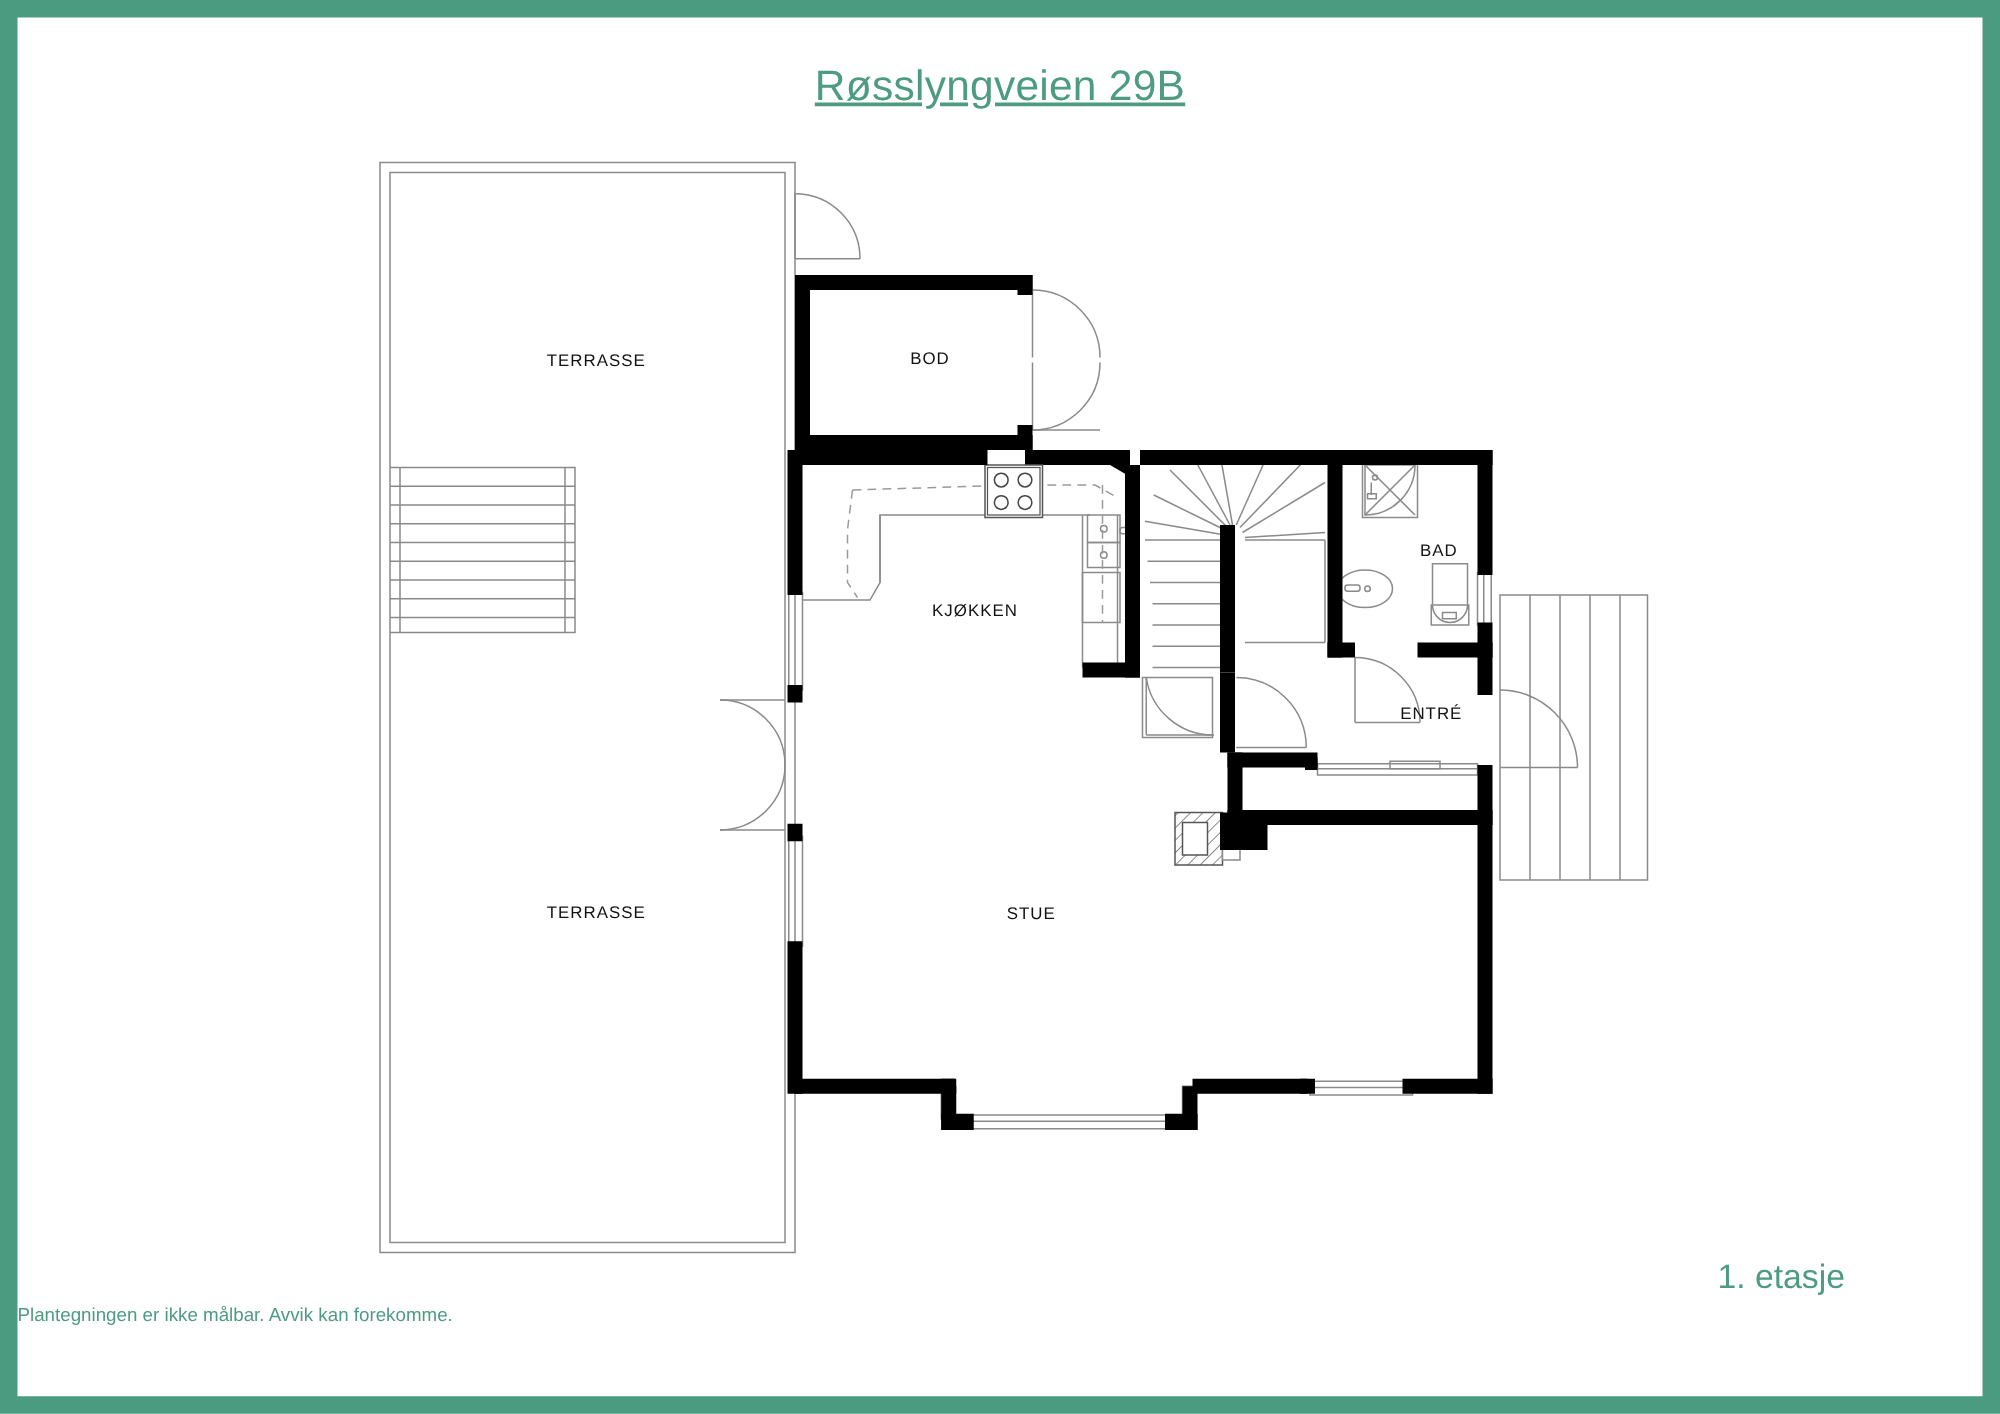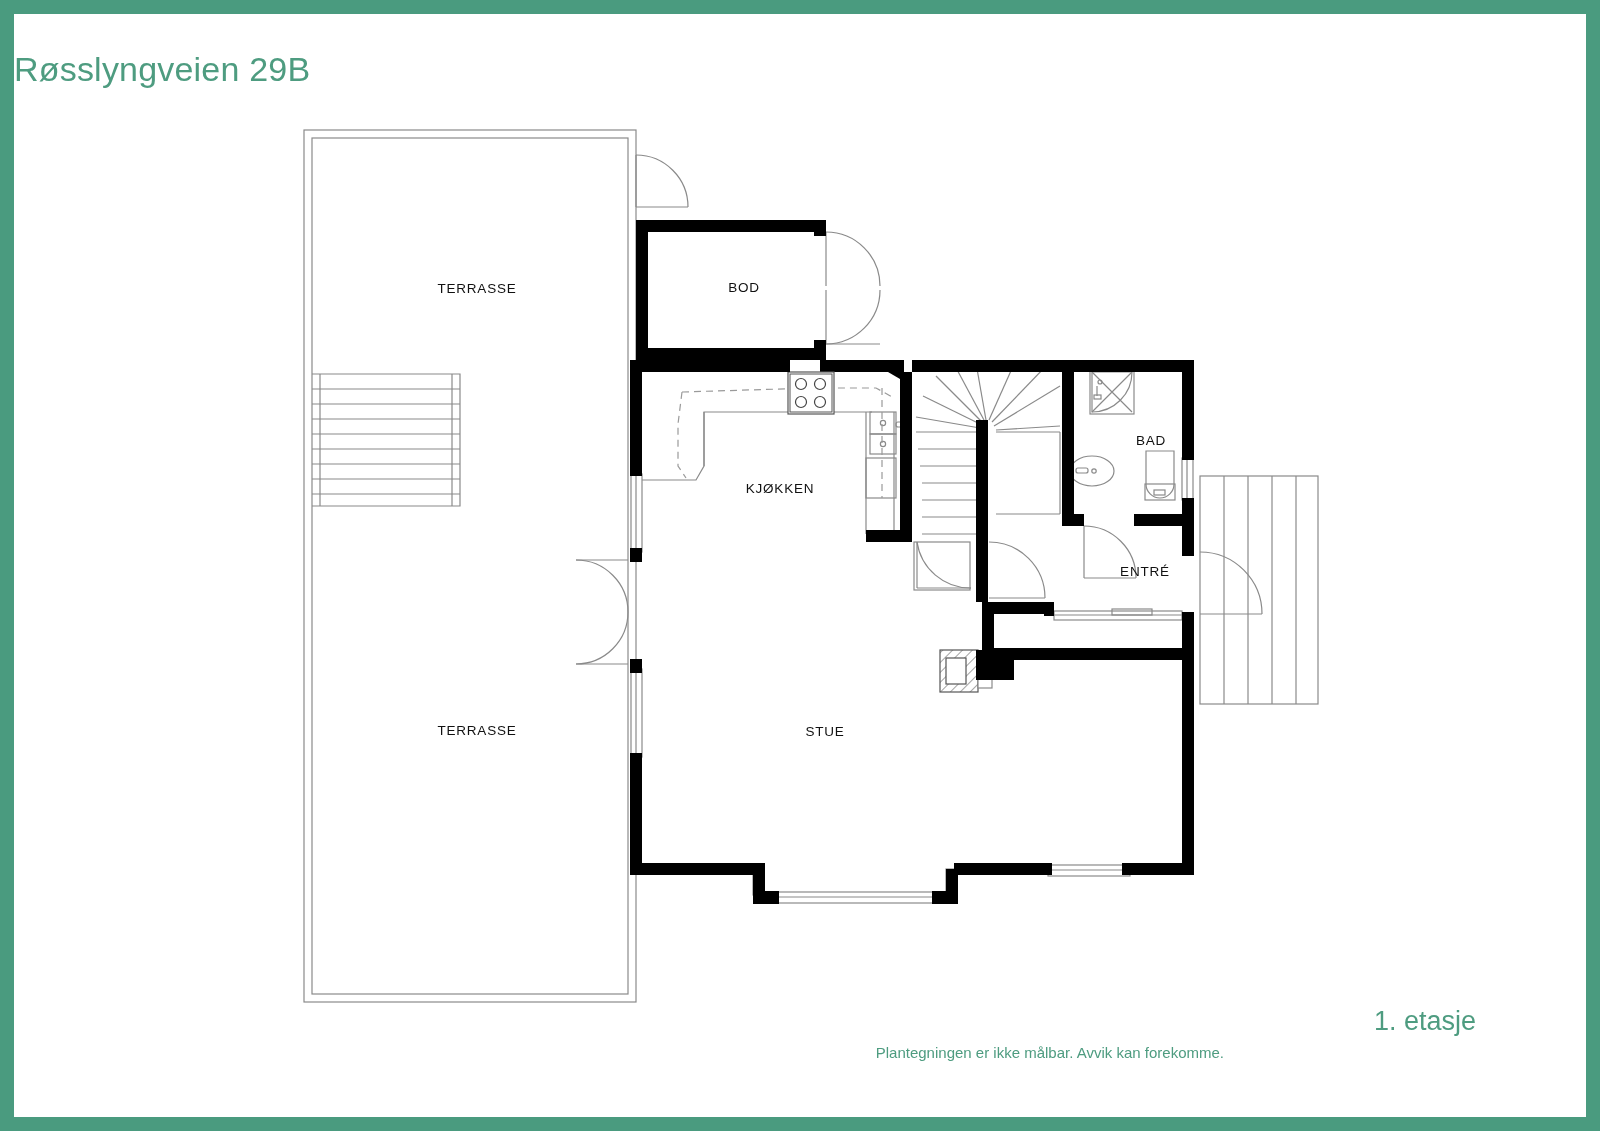--- a/index.html
+++ b/index.html
@@ -13,30 +13,31 @@
   #page{
     position:absolute;
     left:14px;top:14px;
     width:1572px;height:1103px;
     background:#ffffff;
     box-sizing:border-box;
   }
   #title{
     position:absolute;
     left:0;top:36px;width:100%;
-    text-align:left;
+    text-align:center;
     font-size:34px;
     color:#4e9c80;
     letter-spacing:.2px;
     white-space:nowrap;
+    text-decoration:underline;
   }
   #footer-note{
     position:absolute;
     left:0;top:1030px;width:1210px;
-    text-align:right;
+    text-align:left;
     font-size:15px;
     color:#4e9c80;
   }
   #floor-label{
     position:absolute;
     right:110px;top:992px;
     font-size:27px;
     color:#4e9c80;
   }
   #plan{

